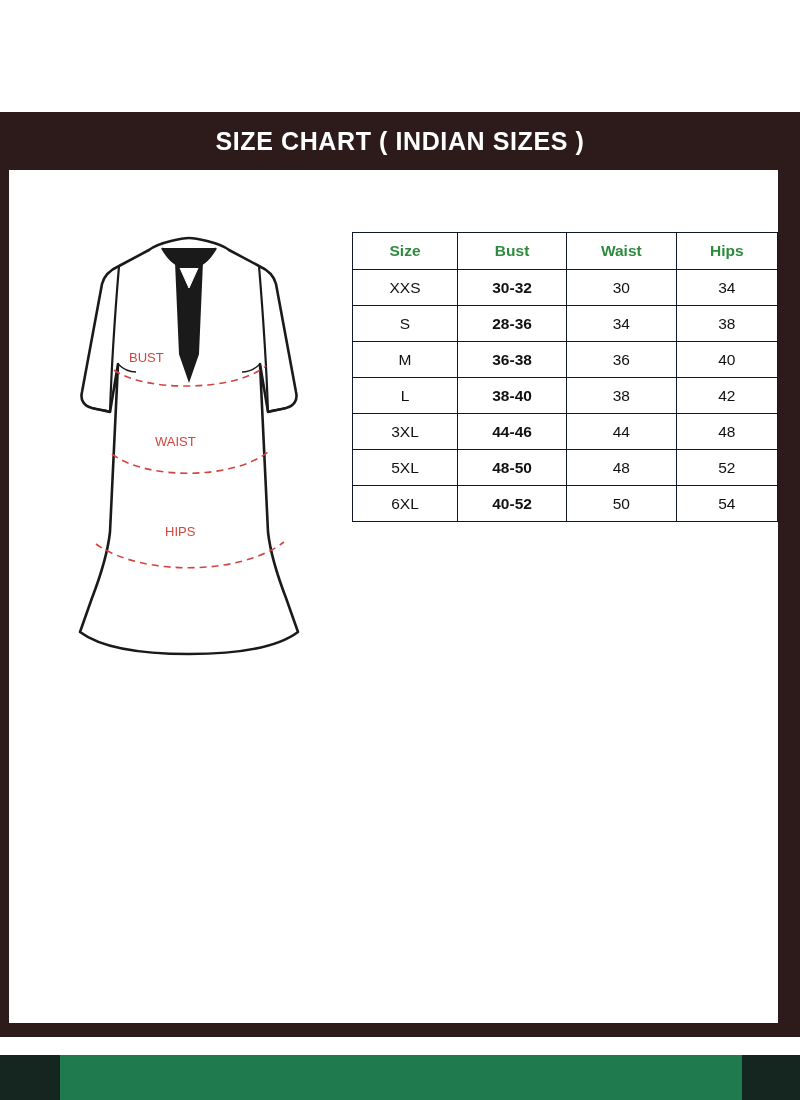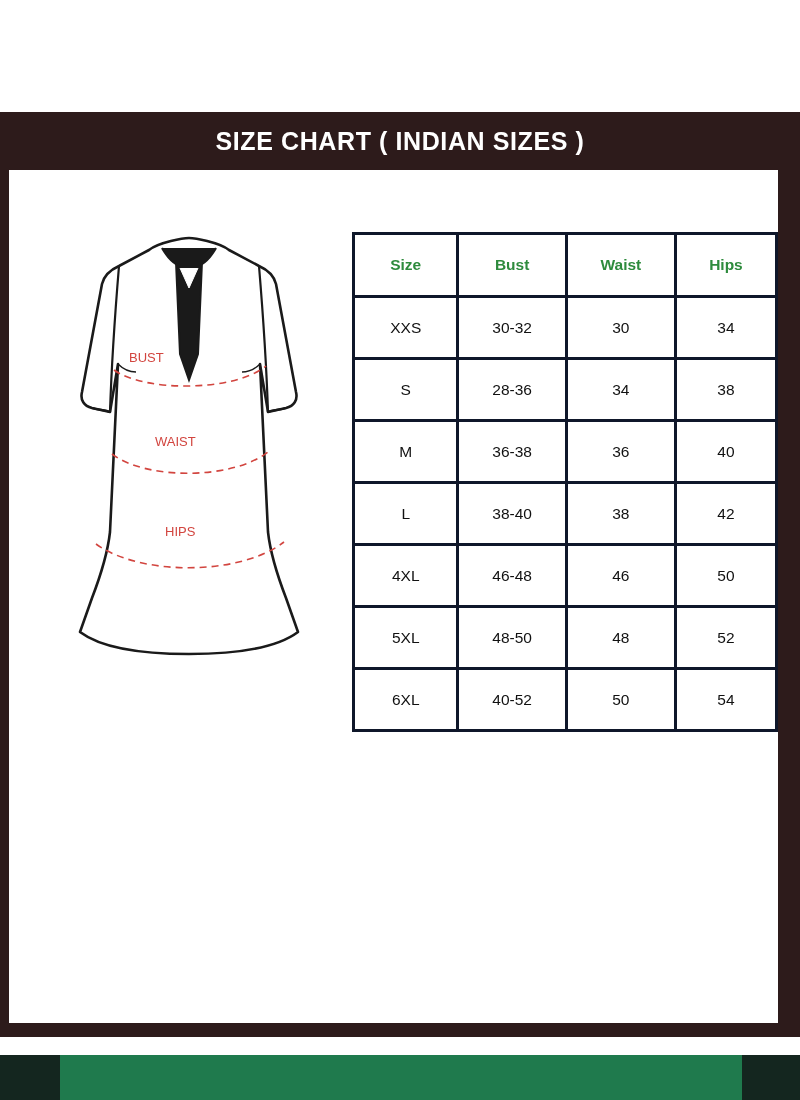--- a/index.html
+++ b/index.html
@@ -132,35 +132,35 @@
     position: absolute;
     left: 343px;
     top: 62px;
   }
   table.size-table {
     border-collapse: collapse;
     font-family: "Liberation Sans", sans-serif;
   }
   table.size-table th,
   table.size-table td {
-    border: 3px solid #0f172a;
+    border: 1px solid #0f172a;
     text-align: center;
     font-size: 15.5px;
     color: #111111;
     height: 27px;
-    padding: 16px 6px;
+    padding: 4px 6px;
   }
   table.size-table th {
     color: #2e8b3d;
     font-weight: bold;
     font-size: 15.5px;
     height: 28px;
   }
   table.size-table td.col-size { width: 96px; }
-  table.size-table td.col-bust { width: 100px; font-weight: normal; }
+  table.size-table td.col-bust { width: 100px; font-weight: bold; }
   table.size-table td.col-waist { width: 100px; text-align: center; }
   table.size-table td.col-hips { width: 92px; }
   table.size-table th.col-size { width: 96px; }
   table.size-table th.col-bust { width: 100px; }
   table.size-table th.col-waist { width: 100px; }
   table.size-table th.col-hips { width: 92px; }
 </style>
 </head>
 <body>
 
@@ -243,24 +243,24 @@
             <td class="col-waist">36</td>
             <td class="col-hips">40</td>
           </tr>
           <tr>
             <td class="col-size">L</td>
             <td class="col-bust">38-40</td>
             <td class="col-waist">38</td>
             <td class="col-hips">42</td>
           </tr>
           <tr>
-            <td class="col-size">4XL</td>
-            <td class="col-bust">46-48</td>
-            <td class="col-waist">46</td>
-            <td class="col-hips">50</td>
+            <td class="col-size">3XL</td>
+            <td class="col-bust">44-46</td>
+            <td class="col-waist">44</td>
+            <td class="col-hips">48</td>
           </tr>
           <tr>
             <td class="col-size">5XL</td>
             <td class="col-bust">48-50</td>
             <td class="col-waist">48</td>
             <td class="col-hips">52</td>
           </tr>
           <tr>
             <td class="col-size">6XL</td>
             <td class="col-bust">40-52</td>

